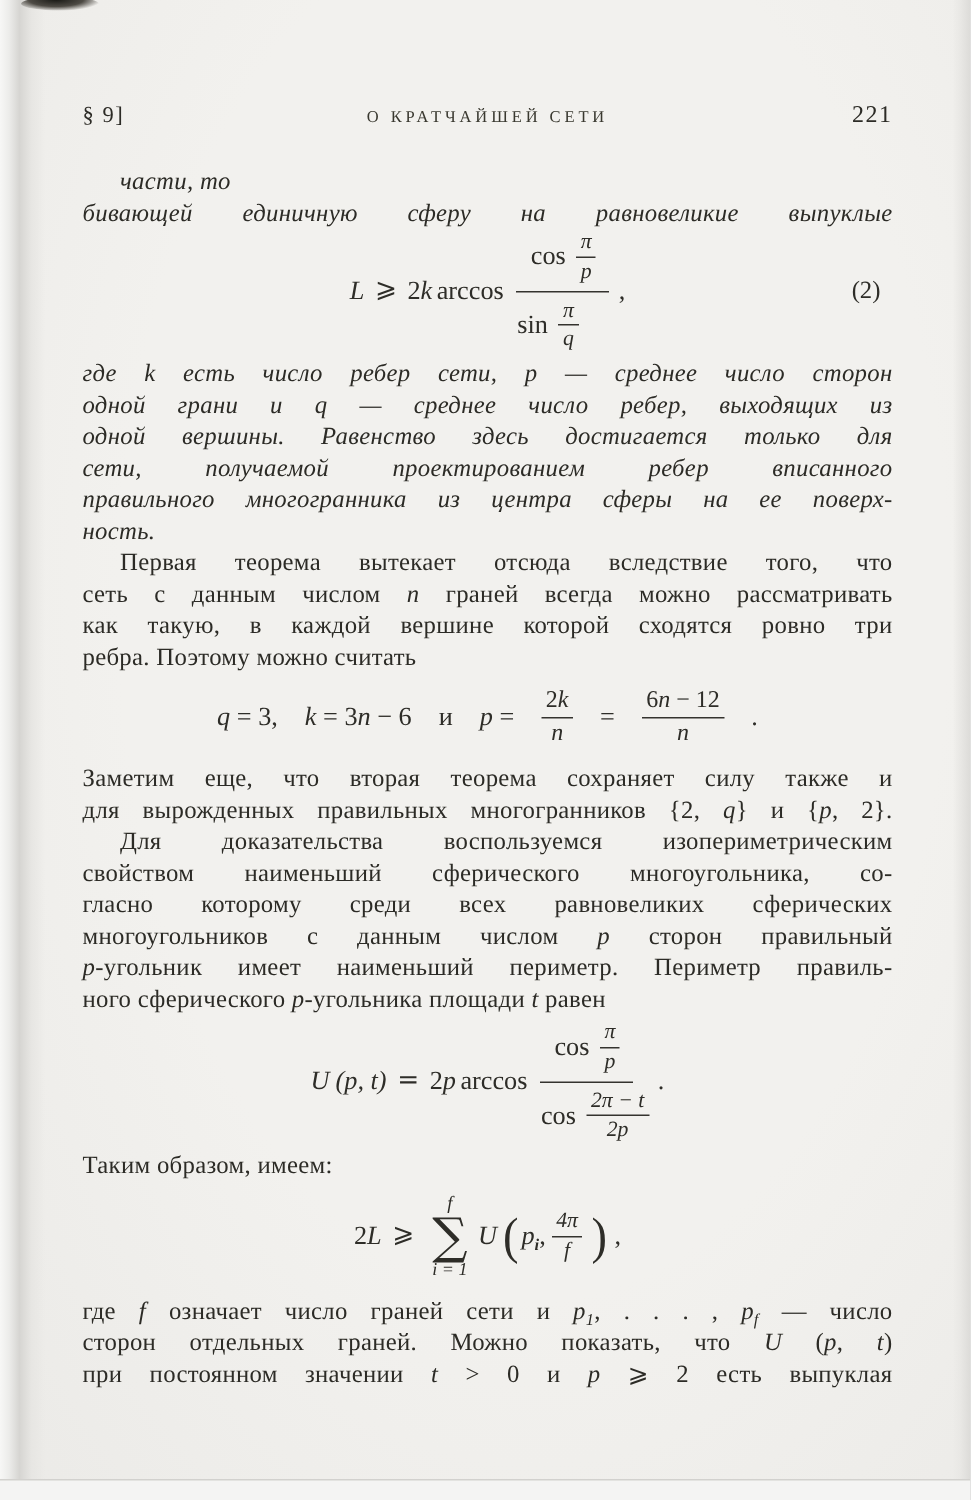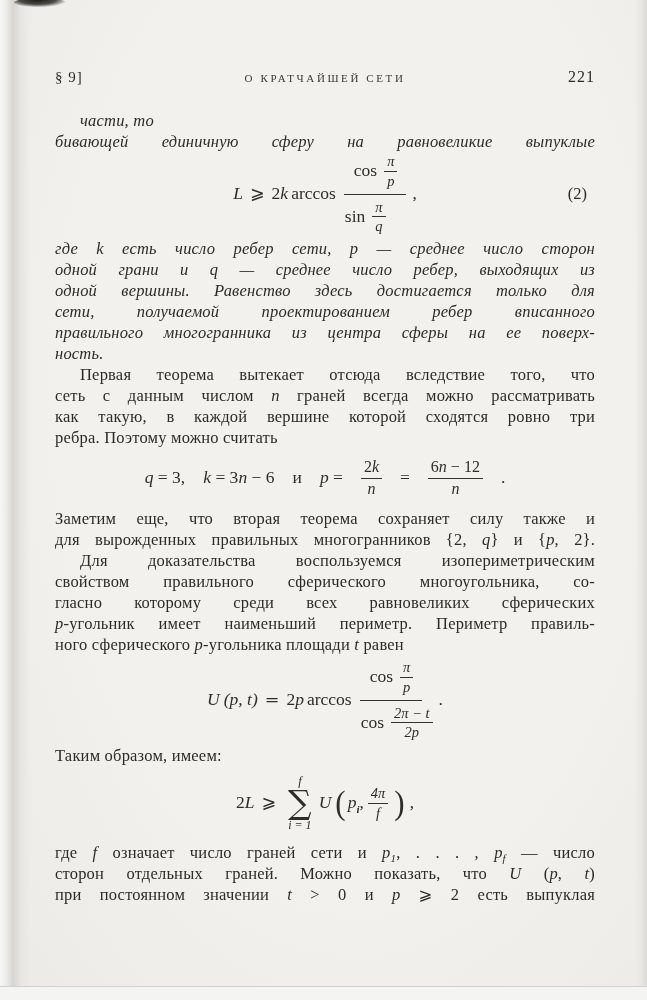--- a/index.html
+++ b/index.html
@@ -143,22 +143,23 @@
         <span>.</span>
       </span>
     </div>
 
     <div class="para">
         <div class="tline"><span>Заметим еще, что вторая теорема сохраняет силу также и</span></div>
         <div class="tline"><span>для вырожденных правильных многогранников {2, </span><span class="it">q</span><span>} и {</span><span class="it">p</span><span>, 2}.</span></div>
       </div>
     <div class="para ind">
         <div class="tline"><span>Для доказательства воспользуемся изопериметрическим</span></div>
-        <div class="tline"><span>свойством правильного сферического многоугольника, со-</span></div>
+        <div class="tline"><span>свойством наименьший сферического многоугольника, со-</span></div>
         <div class="tline"><span>гласно которому среди всех равновеликих сферических</span></div>
+        <div class="tline"><span>многоугольников с данным числом </span><span class="it">p</span><span> сторон правильный</span></div>
         <div class="tline"><span class="it">p</span><span>-угольник имеет наименьший периметр. Периметр правиль-</span></div>
         <div class="tline short"><span>ного сферического </span><span class="it">p</span><span>-угольника площади </span><span class="it">t</span><span> равен</span></div>
       </div>
 
     <div class="formula fU">
       <span class="feq">
         <span class="fit">U</span>
         <span class="fit" style="margin-left:4px;">(p, t)</span>
         <span class="rel">=</span>
         <span class="coef"><span>2</span><span class="fit">p</span></span>

